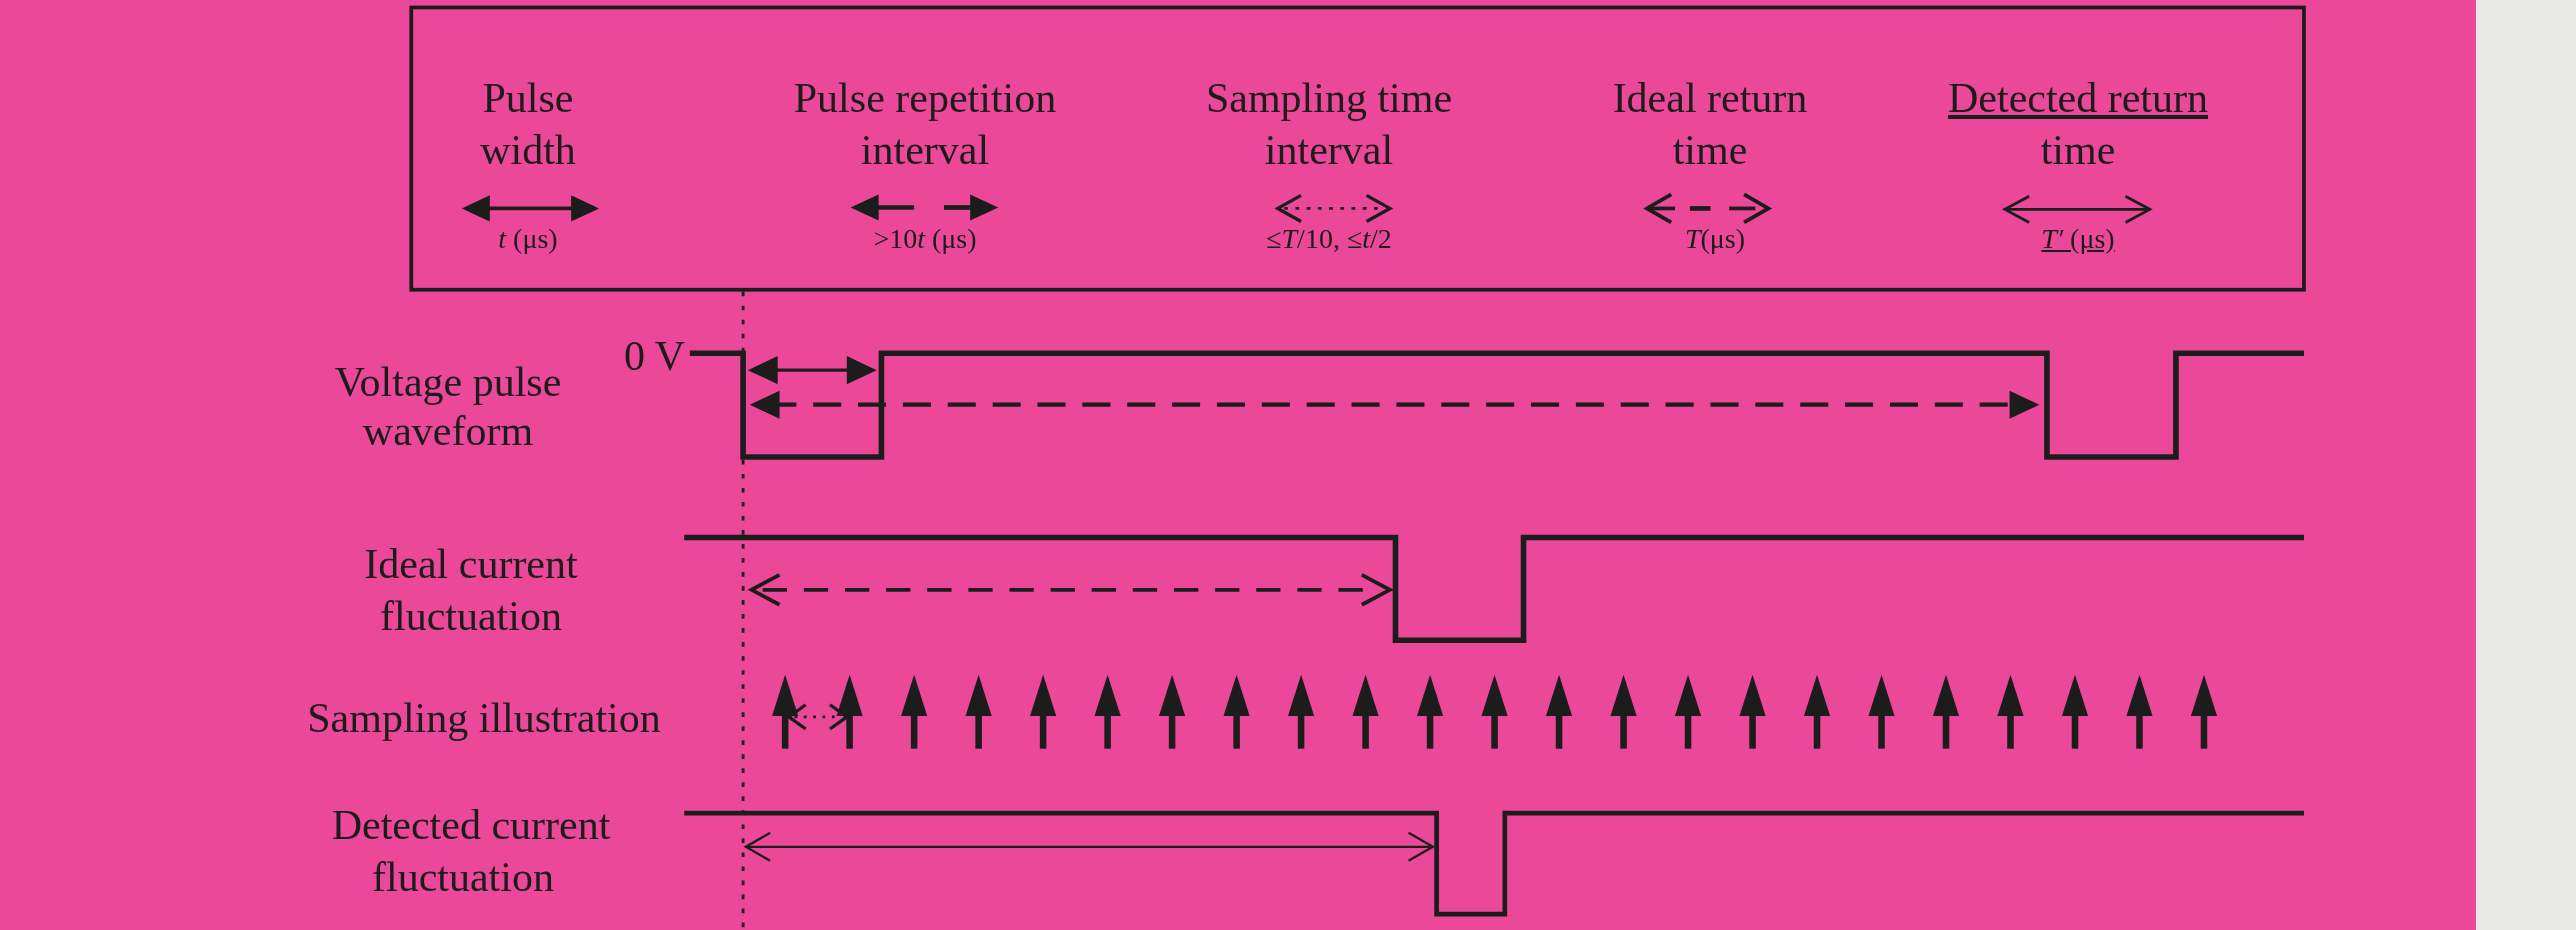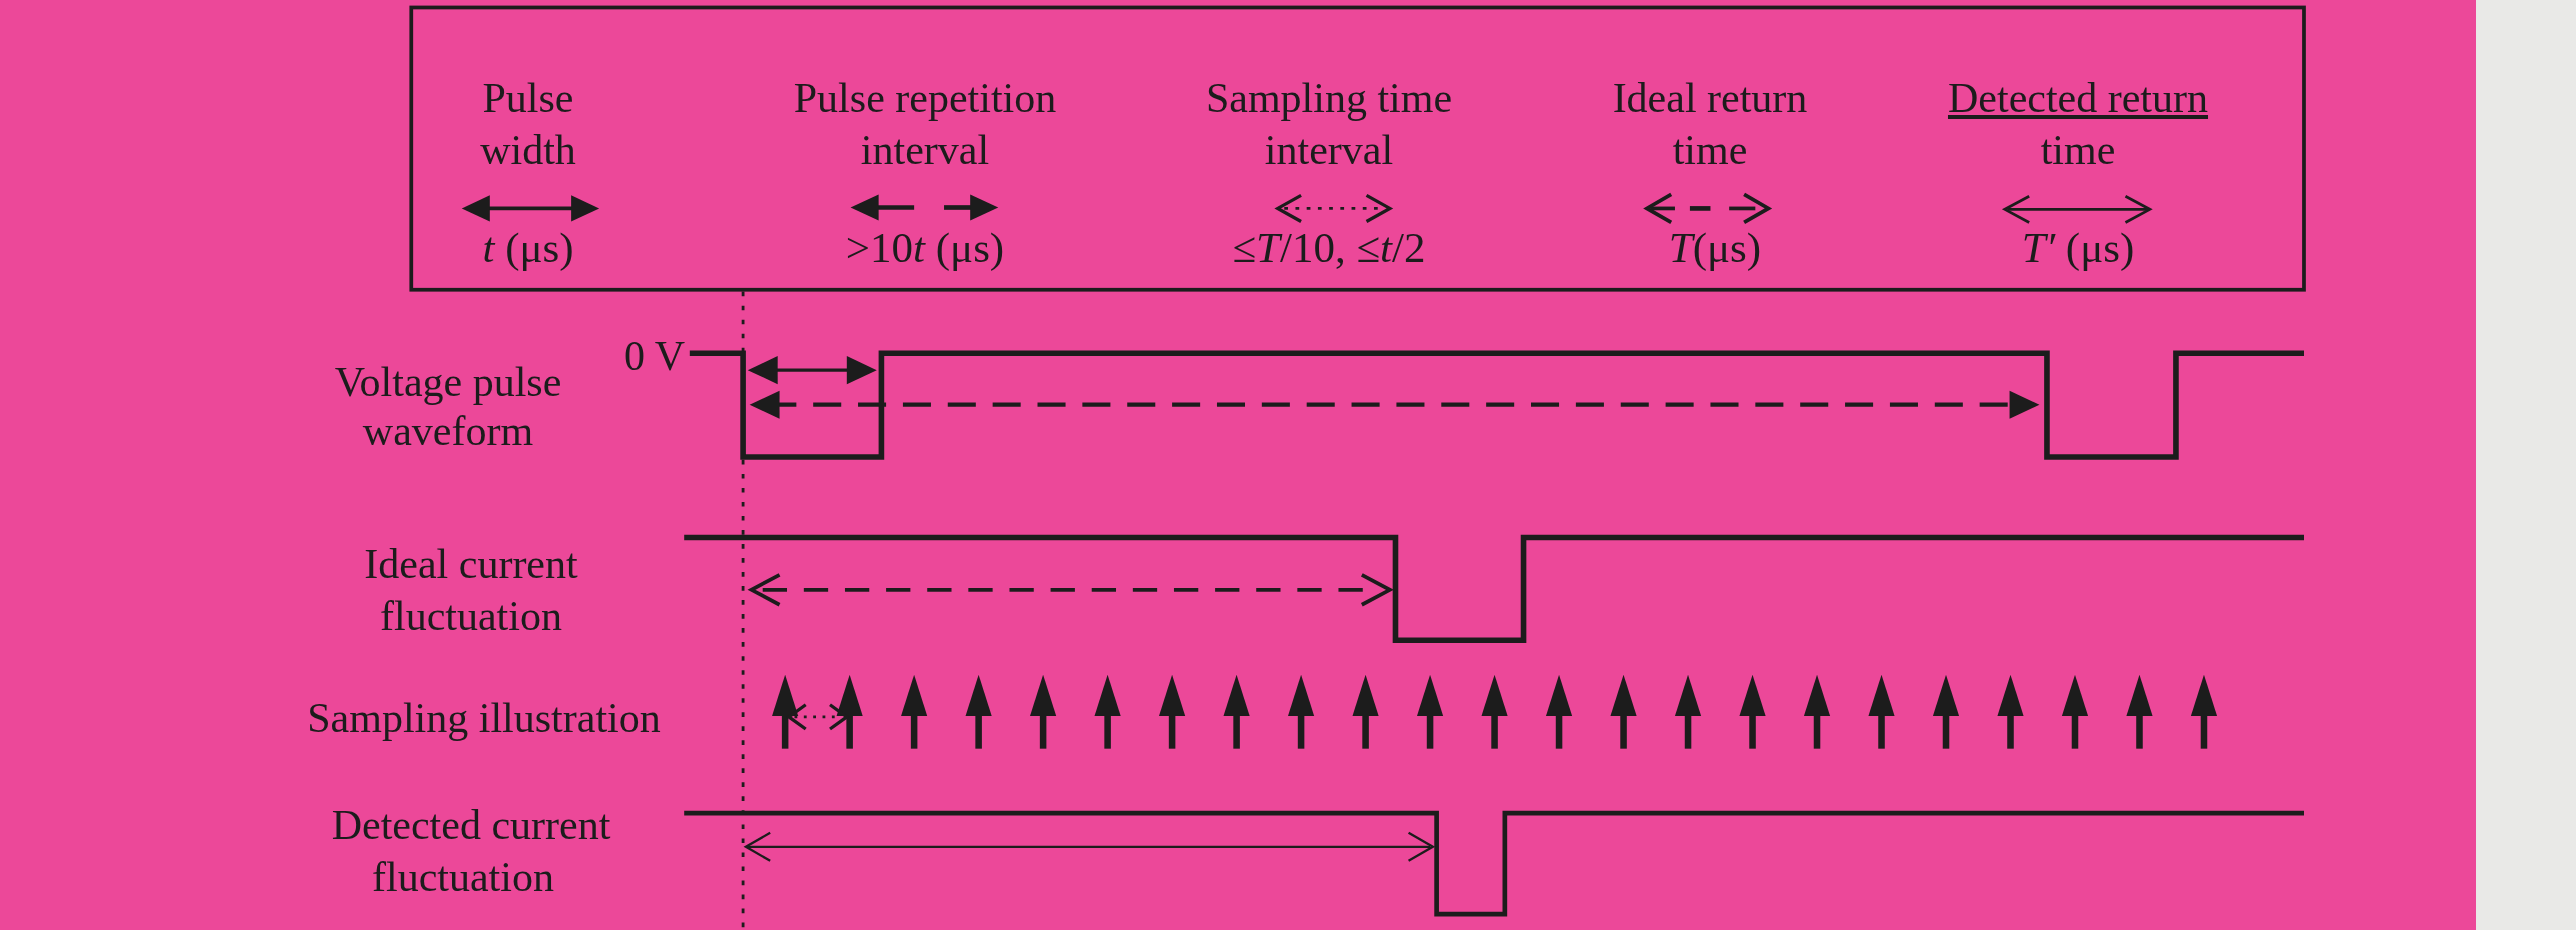--- a/index.html
+++ b/index.html
@@ -5,21 +5,21 @@
   html,body{margin:0;padding:0;background:#e9e9e7;}
   #stage{
     position:relative;width:2476px;height:930px;overflow:hidden;
     background:#ec4899;color:#1c1c1c;
     font-family:"Liberation Serif","DejaVu Serif",serif;
   }
   #diagram-svg{position:absolute;left:0;top:0;}
   .txt{position:absolute;font-size:42px;line-height:1.1;white-space:nowrap;color:#1c1c1c;}
   .ctr{text-align:center;width:486px;}
   .rgt{text-align:right;width:224px;}
-  .formula{font-size:43px;}
+  .formula{font-size:28px;}
   .formula i{font-style:italic;}
 </style>
 </head>
 <body>
 
 <div id="stage">
 
   <svg id="diagram-svg" width="2576" height="930" viewBox="0 0 2756 995">
 
     <rect x="440" y="8" width="2025" height="302" fill="none" stroke="#1c1c1c" stroke-width="4"></rect>
@@ -202,21 +202,21 @@
   <div class="txt ctr" style="left:1086px;top:75px;">Sampling time</div>
   <div class="txt ctr" style="left:1086px;top:127px;">interval</div>
   <div class="txt ctr formula" style="left:1086px;top:224px;">≤<i>T</i>/10, ≤<i>t</i>/2</div>
 
   <div class="txt ctr" style="left:1467px;top:75px;">Ideal return</div>
   <div class="txt ctr" style="left:1467px;top:127px;">time</div>
   <div class="txt ctr formula" style="left:1472px;top:224px;"><i>T</i>(μs)</div>
 
   <div class="txt ctr" style="left:1835px;top:75px;text-decoration:underline;">Detected return</div>
   <div class="txt ctr" style="left:1835px;top:127px;">time</div>
-  <div class="txt ctr formula" style="left:1835px;top:224px;"><i>T′</i> (μs)</div>
+  <div class="txt ctr formula" style="left:1835px;top:224px;text-decoration:underline;"><i>T′</i> (μs)</div>
 
   <div class="txt ctr" style="left:205px;top:359px;">Voltage pulse</div>
   <div class="txt ctr" style="left:205px;top:408px;">waveform</div>
   <div class="txt rgt" style="left:461px;top:333px;">0 V</div>
 
   <div class="txt ctr" style="left:228px;top:541px;">Ideal current</div>
   <div class="txt ctr" style="left:228px;top:593px;">fluctuation</div>
 
   <div class="txt ctr" style="left:241px;top:695px;">Sampling illustration</div>
 

